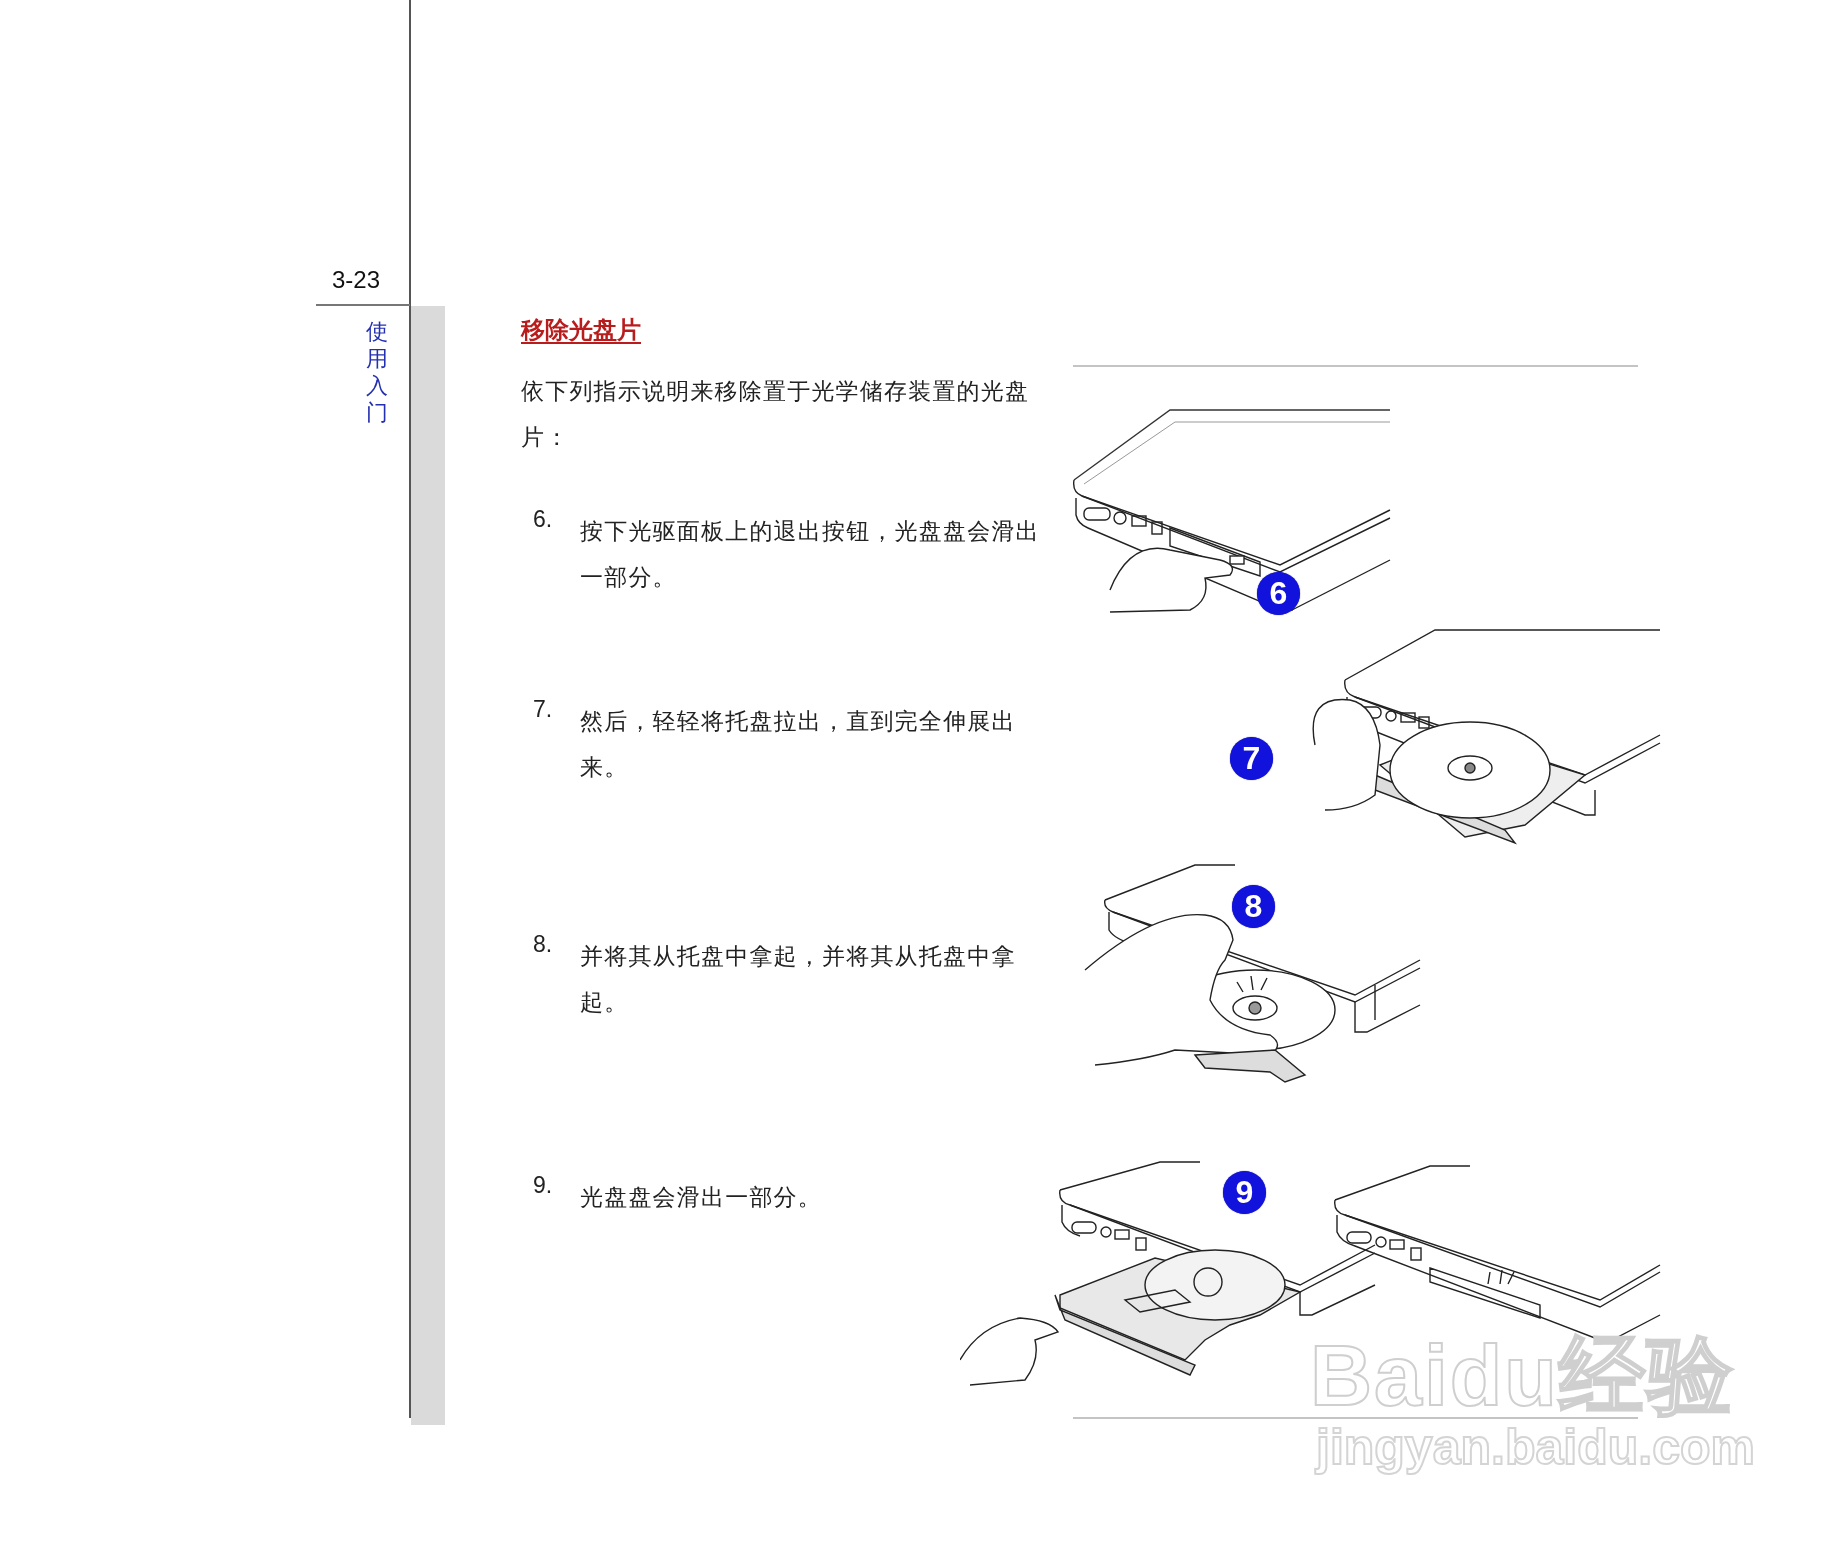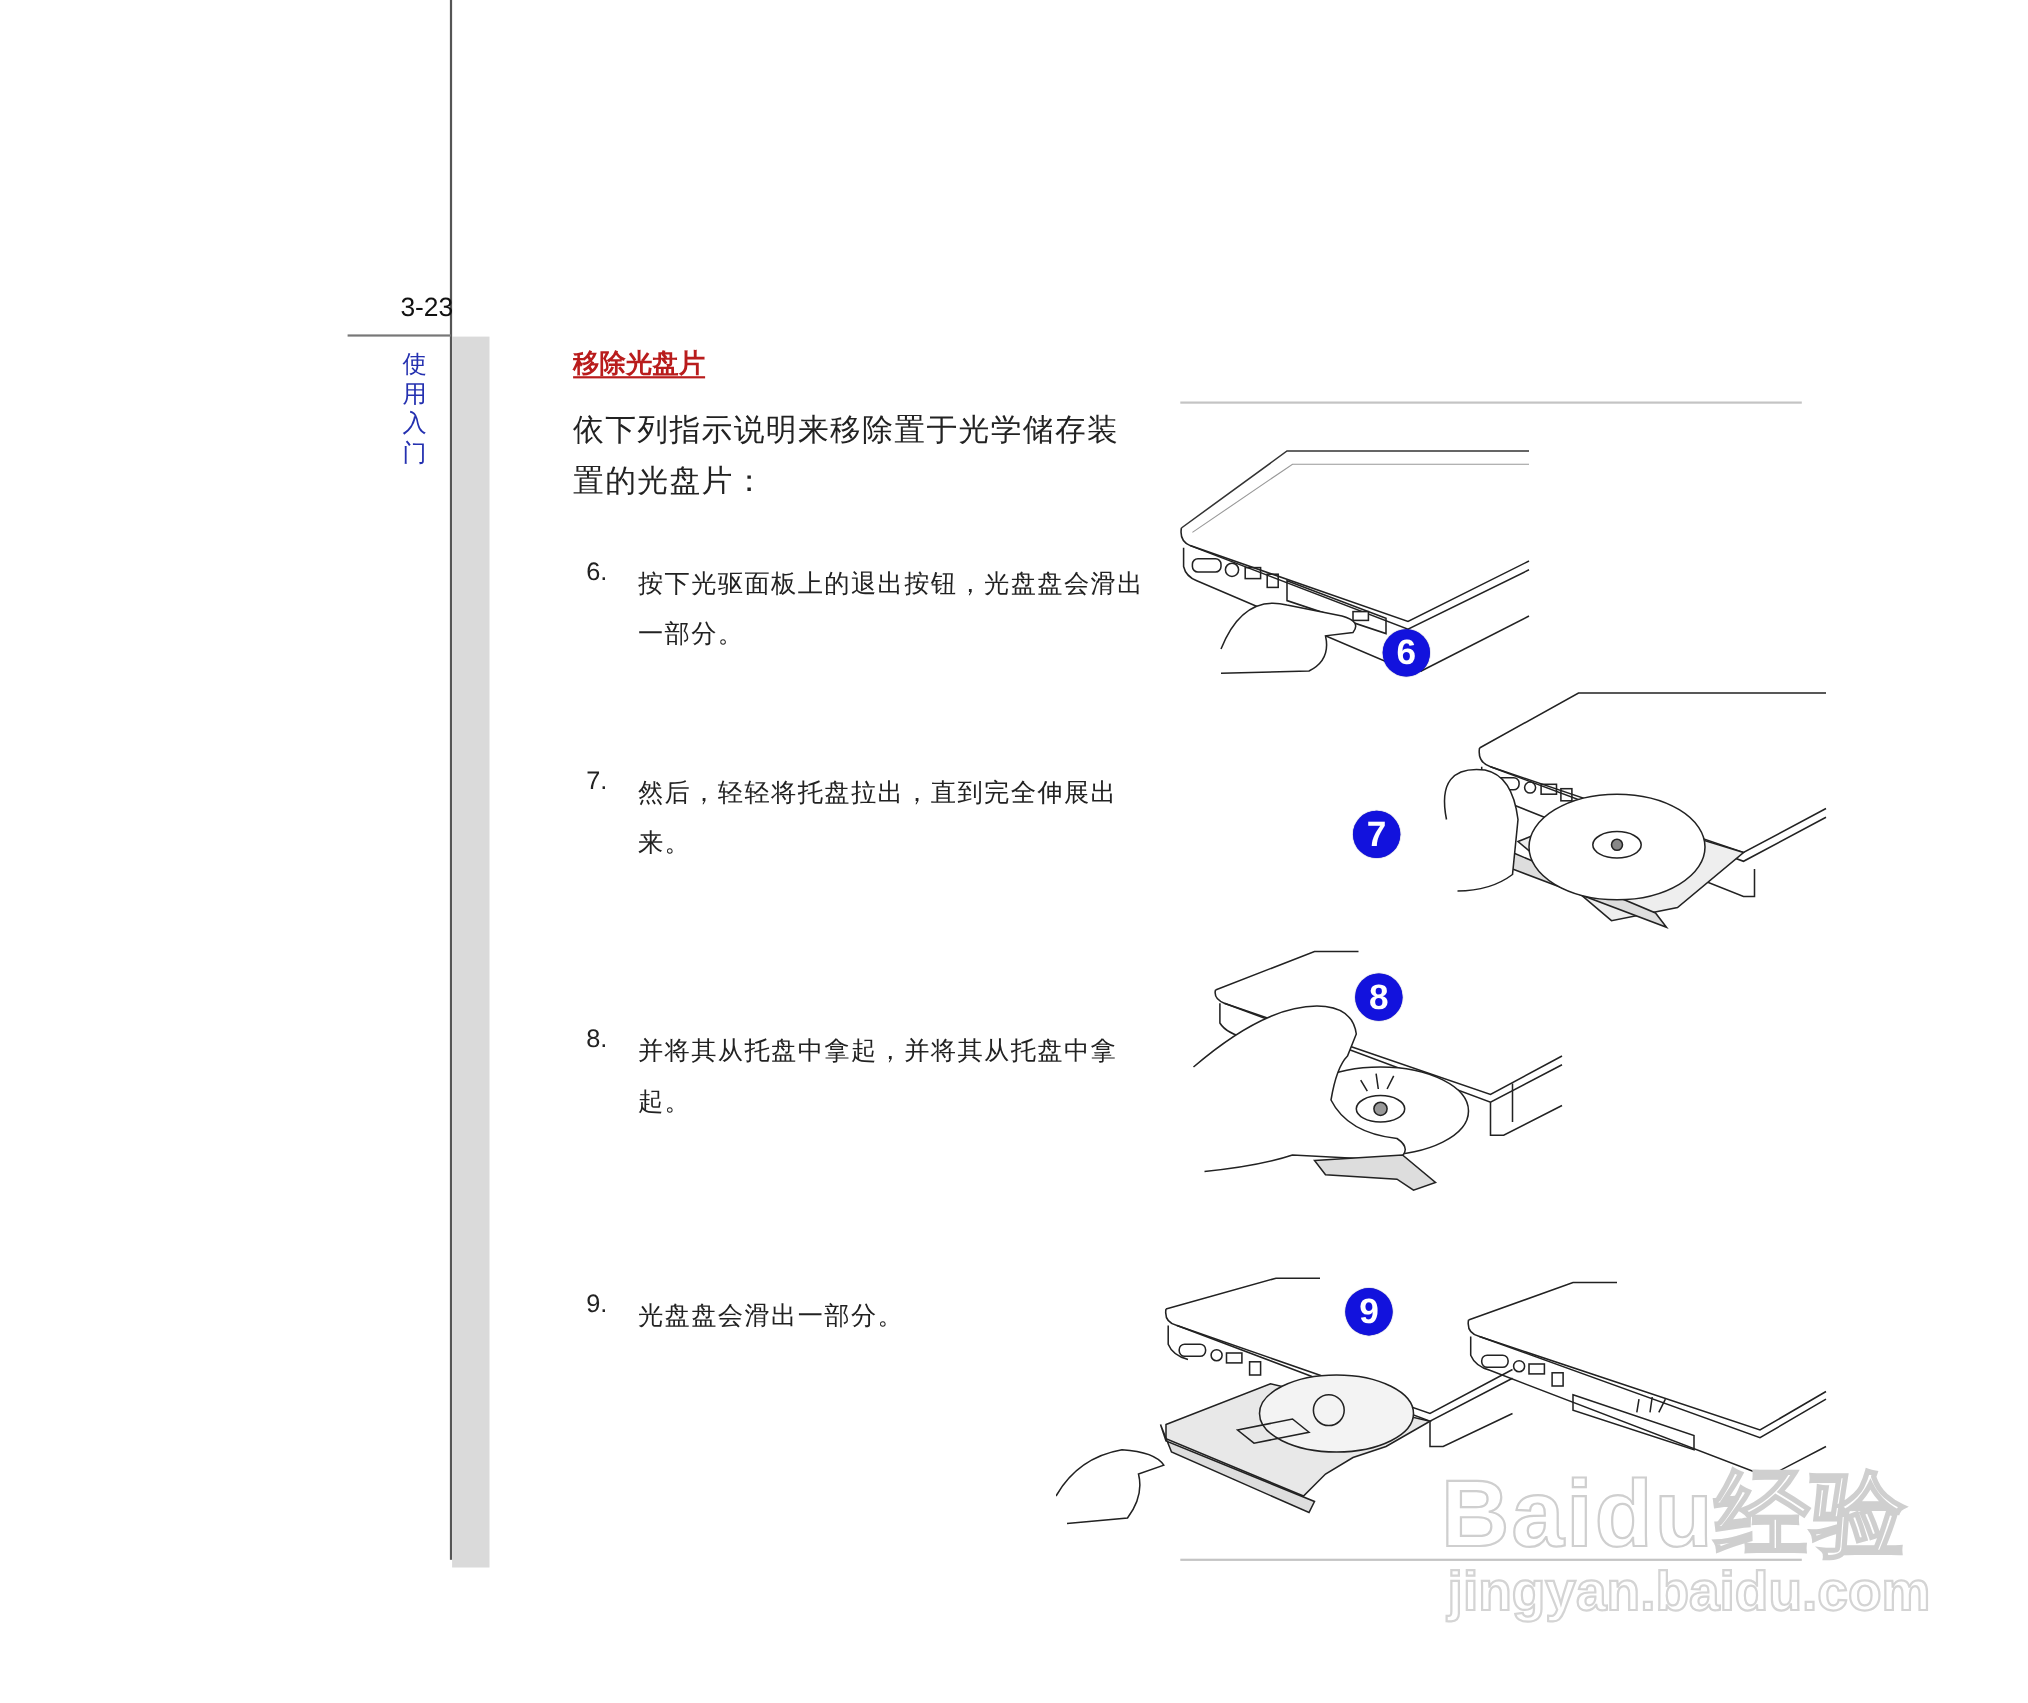--- a/index.html
+++ b/index.html
@@ -2,25 +2,25 @@
 <html><head>
 <meta charset="utf-8">
 <style>
   html, body { margin:0; padding:0; background:#ffffff; }
   body { width:1844px; height:1548px; position:relative; overflow:hidden;
          font-family:"DejaVu Sans", "Liberation Sans", sans-serif; color:#111; }
   .abs { position:absolute; }
   .vline { left:409px; top:0; width:2px; height:1418px; background:#555; }
   .hline-left { left:316px; top:304px; width:94px; height:2px; background:#777; }
   .gray-bar { left:411px; top:306px; width:34px; height:1119px; background:#dadada; }
-  .page-num { left:332px; top:266px; font-family:"Liberation Sans", sans-serif; font-size:24px; color:#111;margin-left:32px; }
+  .page-num { left:332px; top:266px; font-family:"Liberation Sans", sans-serif; font-size:24px; color:#111; }
   .chapter { left:364px; top:318px; width:26px; font-size:22px; line-height:27px; color:#2430b0; text-align:center; }
   .chapter span { display:block; }
   .title { left:521px; top:314px; font-size:24px; font-weight:bold; text-decoration:underline; text-underline-offset:4px; color:#b91c1c; letter-spacing:0px; }
-  .intro { left:521px; top:368px; width:520px; font-size:28px; line-height:46px; letter-spacing:1.2px; color:#222; }
+  .intro { left:521px; top:368px; width:520px; font-size:23px; line-height:46px; letter-spacing:1.2px; color:#222; }
   .step { left:533px; width:520px; font-size:23px; line-height:46px; color:#222; }
   .step .num { position:absolute; left:0; top:0; font-family:"Liberation Sans", sans-serif; font-size:23px; }
   .step .txt { position:absolute; left:47px; top:12px; width:470px; letter-spacing:1.2px; }
   .rule { left:1073px; height:2px; background:#c4c4c4; width:565px; }
   .fig { position:absolute; }
   .badge { position:absolute; width:43px; height:43px; border-radius:50%; background:#1212dd;
            color:#fff; font-family:"Liberation Sans", sans-serif; font-weight:bold; font-size:32px;
            line-height:43px; text-align:center; box-shadow:0 0 1px #0a0a80; }
   .wm { color:rgba(255,255,255,0.9); font-family:"Liberation Sans", sans-serif; font-weight:bold;
         -webkit-text-stroke:2px #cfcfcf; }

